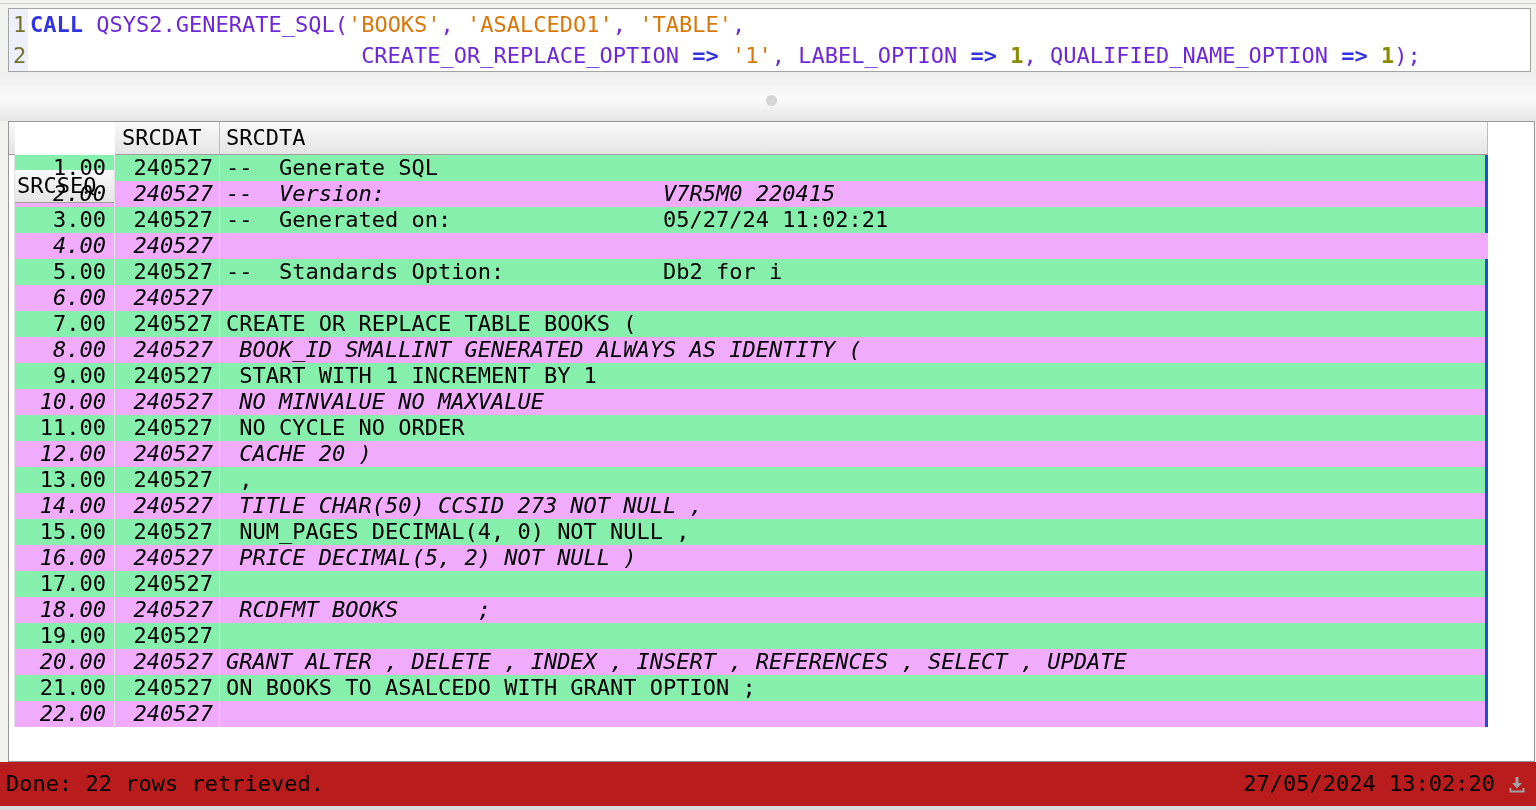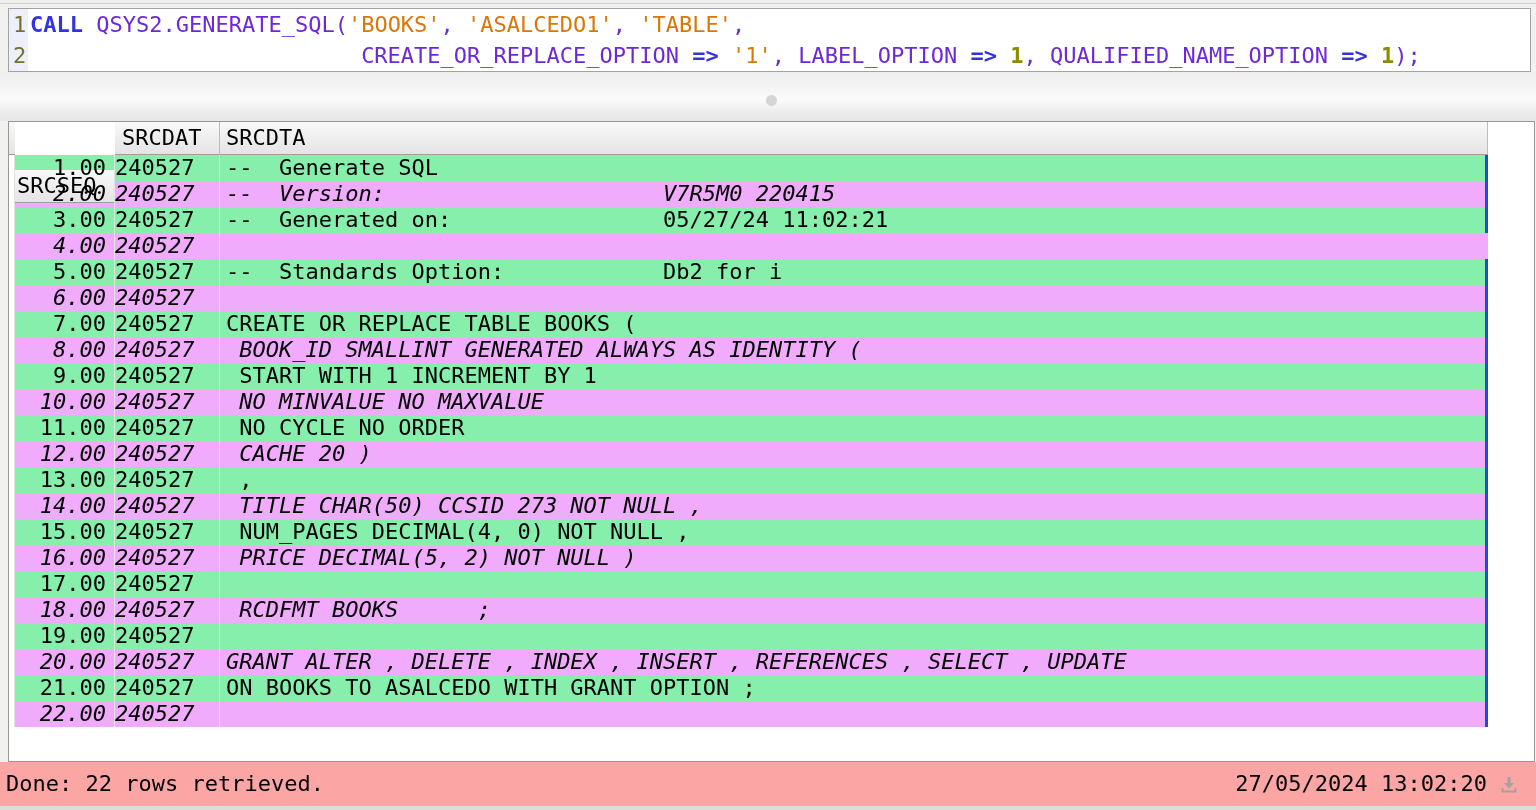--- a/index.html
+++ b/index.html
@@ -56,35 +56,35 @@
   .h-dat{width:105px;padding-left:7px;}
   .h-dta{width:1268px;padding-left:6px;}
   .row{display:flex;height:26px;width:1479px;background:#86efac;}
   .row.alt{background:#f0abfc;font-style:italic;}
   .cell{
     box-sizing:border-box;height:26px;line-height:26px;font-size:22px;color:#000;
     white-space:pre;overflow:hidden;
   }
   .c-margin{width:6px;background:#fff;border-right:1px solid #e2e2e2;}
   .c-seq{width:100px;text-align:right;padding-right:8px;border-right:1px solid #e2e2e2;}
-  .c-dat{width:105px;padding-right:6px;border-right:1px solid #e2e2e2;}
+  .c-dat{width:105px;text-align:right;padding-right:6px;border-right:1px solid #e2e2e2;}
   .c-dta{width:1268px;padding-left:6px;border-right:3px solid #1d4ed8;}
 
   
   .status-bar{
     position:absolute;left:0;top:762px;width:1536px;height:48px;
-    background:#fca5a5;box-sizing:border-box;
+    background:#b91c1c;box-sizing:border-box;
   }
   .status-bottom-strip{position:absolute;left:0;bottom:0;width:100%;height:4px;background:#dcdcdc;}
   .status-message{
     position:absolute;left:6px;top:0;height:44px;line-height:44px;
     font-size:22px;color:#000;white-space:pre;
   }
   .status-right{
-    position:absolute;right:16px;top:0;height:44px;
+    position:absolute;right:8px;top:0;height:44px;
     display:flex;align-items:center;gap:11px;
   }
   .status-timestamp{font-size:22px;color:#000;white-space:pre;line-height:44px;}
   .dl-icon{width:22px;height:22px;display:block;}
 </style>
 </head>
 <body>
 
 <div class="top-line"></div>
 

